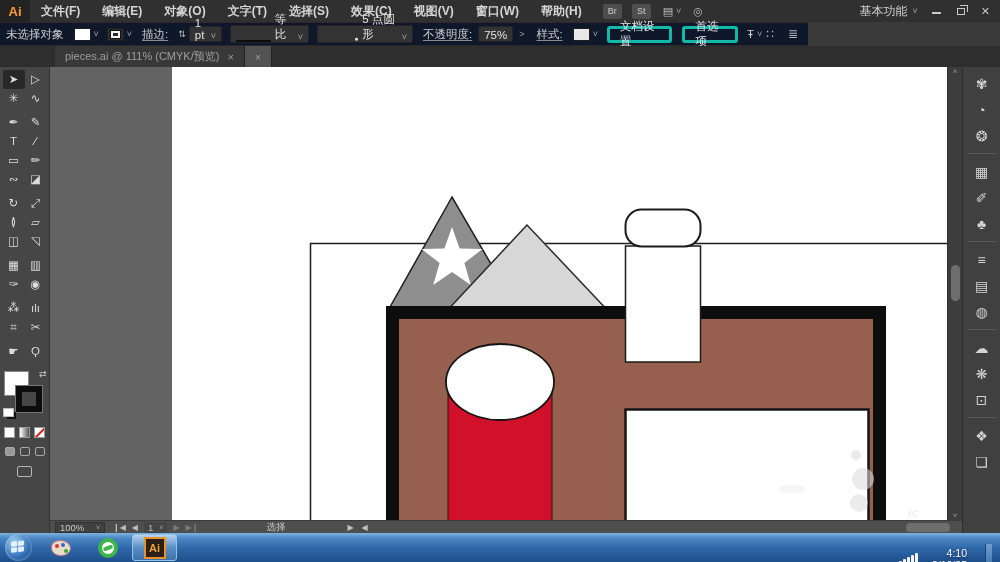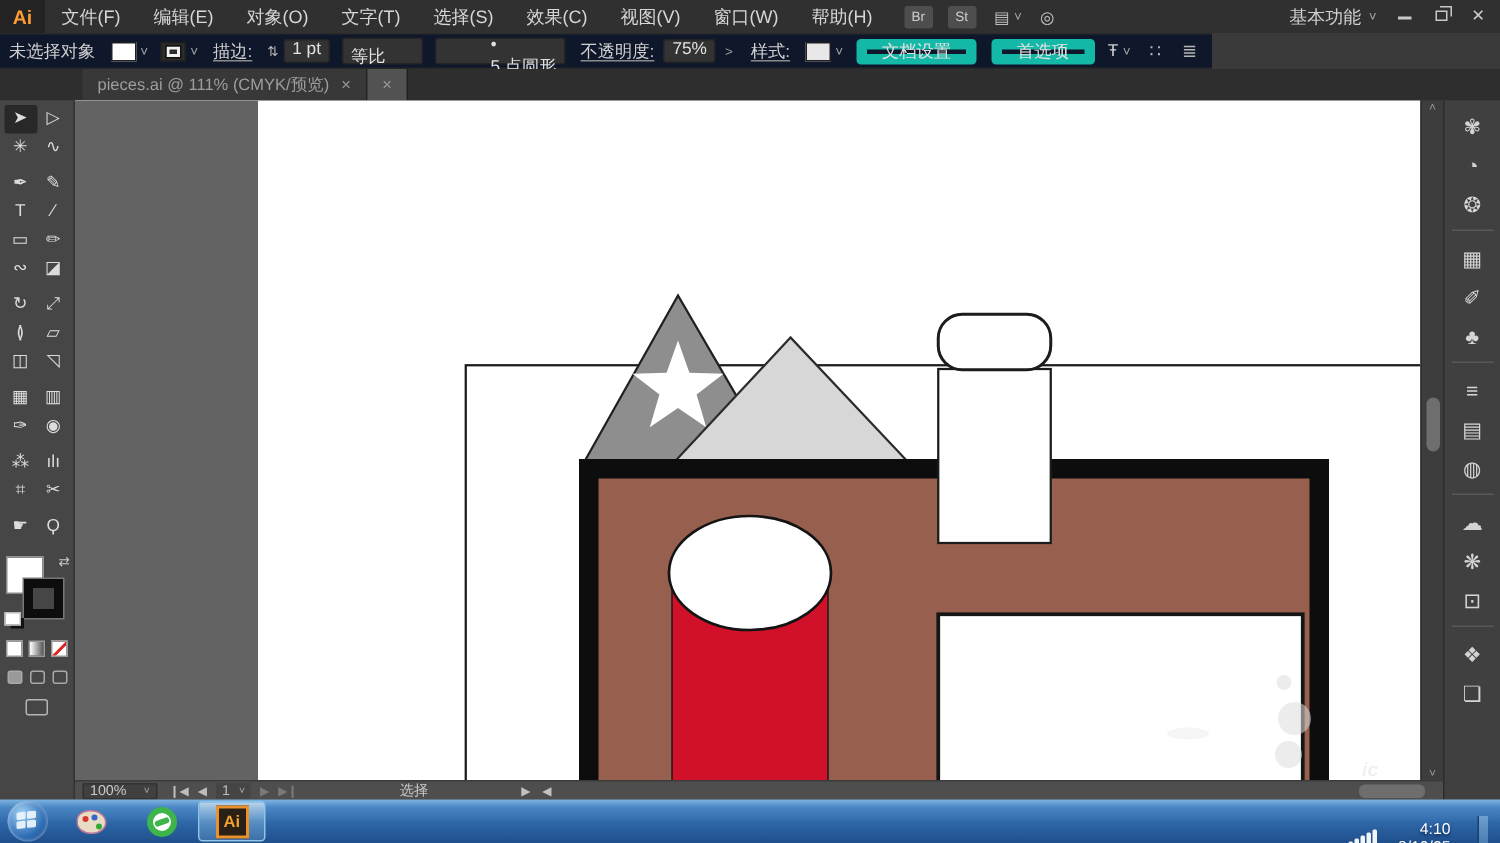--- a/index.html
+++ b/index.html
@@ -5,21 +5,21 @@
   * { margin:0; padding:0; box-sizing:border-box; }
   body { width:1000px; height:562px; overflow:hidden; background:#000;
          font-family:"Liberation Sans","DejaVu Sans",sans-serif; }
   .screen { position:relative; width:1000px; height:562px; background:#3a3a3a; overflow:hidden; }
 
   
   .menubar { position:absolute; left:0; top:0; width:1000px; height:22px; background:#303030;
              display:flex; align-items:center; color:#d6d6d6; font-size:12px; }
   .ai-logo { width:30px; height:22px; background:#232323; color:#ff9c33; font-weight:bold;
              font-size:13px; display:flex; align-items:center; justify-content:center; }
-  .menu-item { padding:0 11px; line-height:22px; cursor:default; white-space:nowrap; }
+  .menu-item { padding:0 11px; line-height:22px; cursor:default; white-space:nowrap;font-weight:bold; }
   .mini-tile { width:19px; height:15px; background:#4e4e4e; border-radius:2px; color:#cfcfcf;
                font-size:9px; display:flex; align-items:center; justify-content:center; margin-left:10px; }
   .appbar-ico { color:#bdbdbd; font-size:11px; margin-left:12px; display:flex; align-items:center; gap:3px; }
   .chev { font-size:9px; color:#a8a8a8; }
   .spacer { flex:1; }
   .workspace { display:flex; align-items:center; gap:5px; font-size:12px; color:#d0d0d0; margin-right:14px; }
   .searchbox { display:flex; align-items:center; gap:6px; width:150px; height:16px; background:#3c3c3c;
                border:1px solid #262626; border-radius:3px; padding:0 6px; color:#8f8f8f; font-size:10.5px; margin-right:18px; }
   .mag { position:relative; width:8px; height:8px; flex:0 0 8px; }
   .mag::before { content:""; position:absolute; left:0; top:0; width:6px; height:6px; border:1.4px solid #9a9a9a; border-radius:50%; }
@@ -36,22 +36,22 @@
                 border-top:1px solid #2a2a2a; border-bottom:1px solid #282828;
                 display:flex; align-items:center; color:#cfcfcf; font-size:11.5px; }
   .cb-label { margin:0 6px; white-space:nowrap; }
   .cb-link { text-decoration:underline; text-underline-offset:2px; text-decoration-color:#8b8b8b; }
   .swatch { width:17px; height:13px; border:1px solid #1f1f1f; background:#fff; }
   .swatch-stroke { width:17px; height:13px; background:#2c2c2c; border:1px solid #1f1f1f; position:relative; }
   .swatch-stroke::before { content:""; position:absolute; left:3px; top:2px; right:3px; bottom:2px;
                            border:2.5px solid #f2f2f2; outline:1px solid #111; }
   .cb-group { display:flex; align-items:center; gap:3px; margin:0 4px; }
   .cb-field { background:#333; border:1px solid #242424; border-radius:2px; height:16px;
-              display:flex; align-items:flex-start; padding:0 5px; gap:4px; color:#e2e2e2;flex-direction:column; }
-  .cb-btn { border:7px solid #14b8a6; border-radius:3px; height:17px; padding:0 10px;
+              display:flex; align-items:flex-end; padding:0 5px; gap:4px; color:#e2e2e2; }
+  .cb-btn { border:3px solid #14b8a6; border-radius:3px; height:17px; padding:0 10px;
             display:flex; align-items:center; color:#e3e3e3; font-size:11.5px; margin:0 5px; }
   .line-prev { width:42px; height:2.5px; background:#0c0c0c; }
   .cb-right { margin-left:auto; display:flex; gap:14px; margin-right:10px; color:#b5b5b5; font-size:12px; }
 
   
   .tabbar { position:absolute; left:0; top:46px; width:1000px; height:21px; background:#2e2e2e;
             display:flex; align-items:flex-end; padding-left:55px; }
   .doc-tab { height:21px; display:flex; align-items:center; gap:8px; padding:0 10px;
              background:#383838; border-right:1px solid #222; color:#9e9e9e; font-size:11px; white-space:nowrap;margin-top:10px; }
   .doc-tab.active { background:#525252; color:#e8e8e8; }

